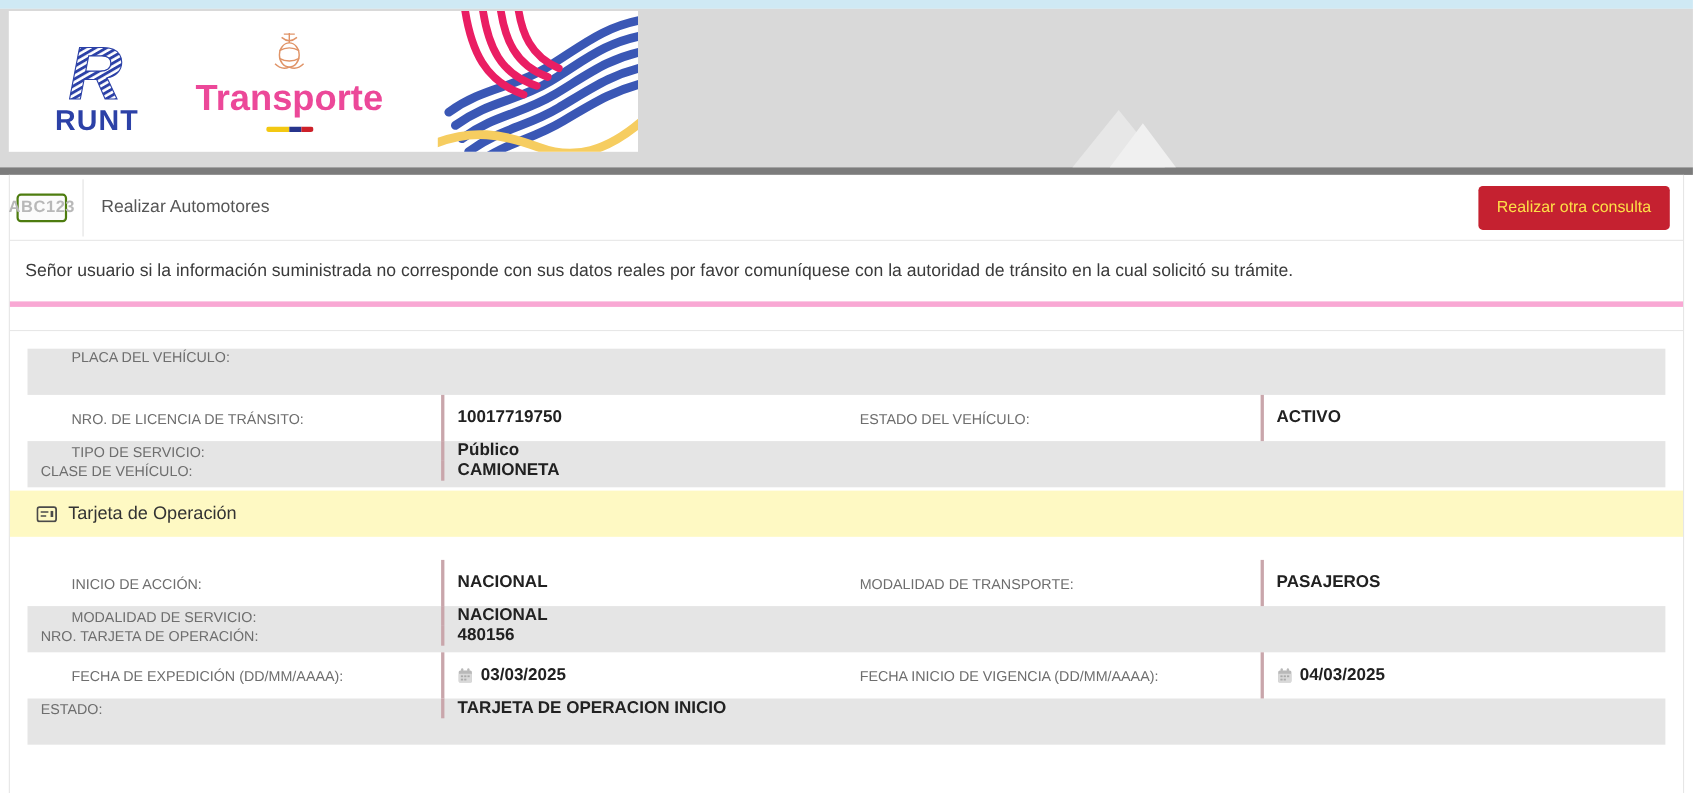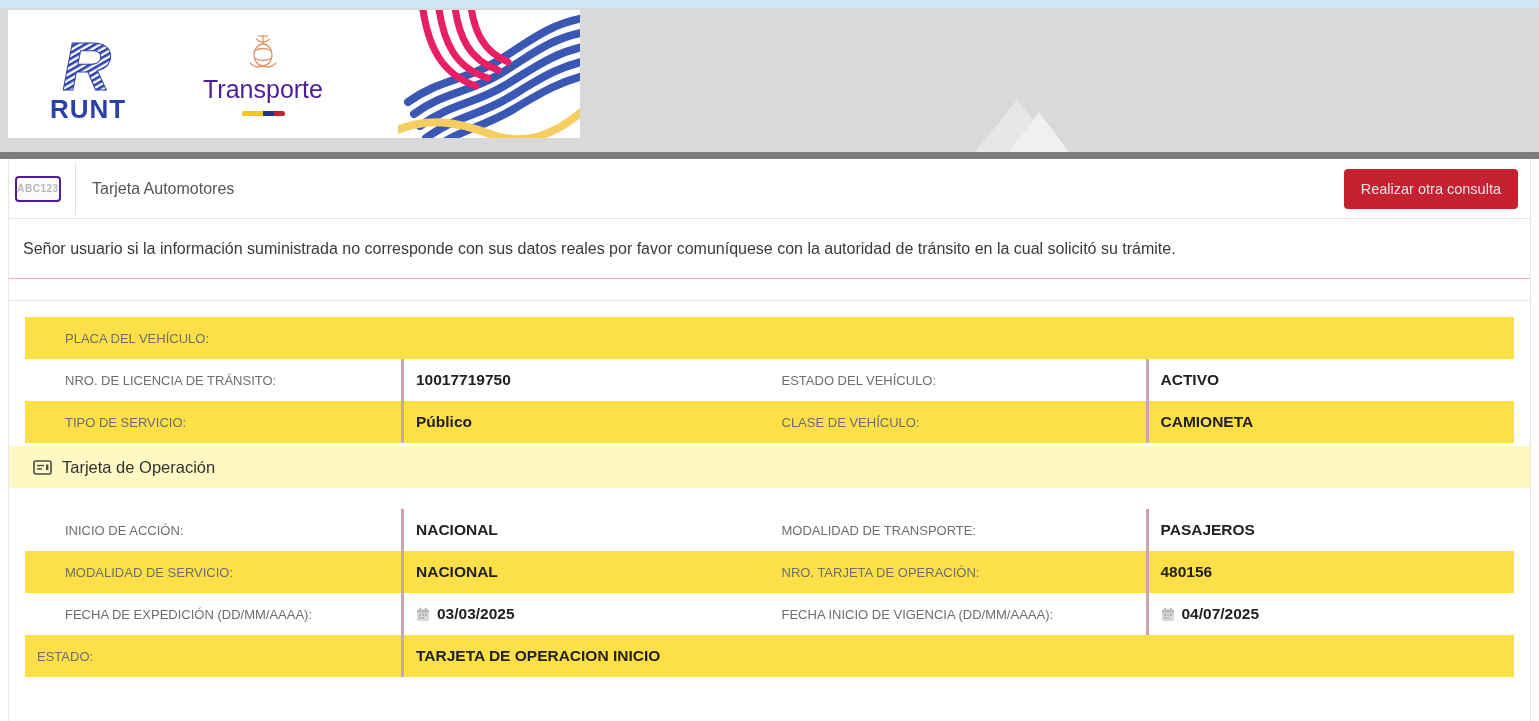--- a/index.html
+++ b/index.html
@@ -6,55 +6,55 @@
   html,body { width:1539px; height:721px; overflow:hidden; background:#fff;
               font-family:"Liberation Sans", sans-serif; }
 
   
   .top-strip { height:8px; background:#cfe9f4; }
   .header-band { position:relative; height:144px; background:#d9d9d9; }
   .banner { position:absolute; left:8px; top:2px; width:572px; height:128px;
             background:#fff; display:flex; align-items:center; }
   .runt-logo { width:170px; display:flex; justify-content:center; }
   .transporte-logo { width:170px; display:flex; flex-direction:column; align-items:center; }
-  .transporte-word { color:#4c1d95; font-size:25px; font-weight:normal; margin-top:2px; }
+  .transporte-word { color:#ec4899; font-size:33px; font-weight:bold; margin-top:2px; }
   .flagbar { display:flex; height:5px; margin-top:7px; border-radius:3px; overflow:hidden; }
   .flag-y { width:21px; background:#f3c812; }
   .flag-b { width:11px; background:#27348b; }
   .flag-r { width:11px; background:#cd212a; }
   .waves { margin-left:auto; width:182px; height:128px; }
   .tri-group { position:absolute; bottom:0; left:975px; width:120px; height:55px; }
   .tri { position:absolute; bottom:0; width:0; height:0; }
   .tri-1 { left:0;  border-left:42px solid transparent; border-right:42px solid transparent; border-bottom:52px solid #e7e7e7; }
   .tri-2 { left:34px; border-left:30px solid transparent; border-right:30px solid transparent; border-bottom:40px solid #f0f0f0; }
   .dark-bar { height:7px; background:#7c7c7c; }
 
   
   .panel { margin:0 8px; height:562px; background:#fff;
            border-left:1px solid #e6e6e6; border-right:1px solid #e6e6e6; }
 
   .title-bar { height:60px; display:flex; align-items:center; padding:0 12px 0 6px;
                border-bottom:1px solid #e7e7e7; }
-  .plate-icon { width:46px; height:26px; border:2px solid #4c1d95; border-radius:4px;
-                background:#fbfbfb; color:#b8b8b8; font-size:10px; font-weight:bold;
+  .plate-icon { width:46px; height:26px; border:2px solid #4d7c0f; border-radius:4px;
+                background:#fbfbfb; color:#b8b8b8; font-size:15px; font-weight:bold;
                 display:flex; align-items:center; justify-content:center; letter-spacing:.5px; }
   .v-divider { width:1px; height:52px; background:#e2e2e2; margin:0 16px 0 14px; }
   .page-title { font-size:16px; color:#565656; }
-  .btn-red { margin-left:auto; background:#c52130; color:#e5e5e5; border:none; cursor:pointer;
+  .btn-red { margin-left:auto; background:#c52130; color:#fde047; border:none; cursor:pointer;
              font-size:14.5px; padding:12px 17px; border-radius:4px;
              font-family:"Liberation Sans", sans-serif; }
 
   .notice { height:60px; display:flex; align-items:center; padding:0 14px;
-            font-size:16px; color:#3a3a3a; border-bottom:1px solid #f9a8d4; }
+            font-size:16px; color:#3a3a3a; border-bottom:5px solid #f9a8d4; }
   .empty-band { height:22px; border-bottom:1px solid #e7e7e7; }
   .gap16 { height:16px; } .gap3 { height:3px; } .gap21 { height:21px; }
 
   .rows { margin:0 16px; }
   .row { height:42px; display:flex; }
-  .row.gray { background:#fde047; }
+  .row.gray { background:#e5e5e5;flex-direction:column; }
   .cell { width:50%; display:flex; align-items:stretch; }
   .lbl { width:376px; display:flex; align-items:center; padding-left:40px;
          font-size:13px; color:#6e6e6e; }
   .cell.right .lbl { padding-left:12px; }
   .val { flex:1; border-left:3px solid #c9a6ab; display:flex; align-items:center;
          padding-left:12px; gap:7px; font-weight:bold; font-size:15.5px; color:#212121; }
   .cell.empty { }
 
   .section-header { height:42px; background:#fef9c3; display:flex; align-items:center;
                     padding:0 24px; gap:10px; font-size:16.5px; color:#333; }
@@ -127,21 +127,21 @@
   </div>
 </div>
 
 <div class="dark-bar"></div>
 
 <div class="panel">
 
   <div class="title-bar">
     <div class="plate-icon">ABC123</div>
     <div class="v-divider"></div>
-    <div class="page-title">Tarjeta Automotores</div>
+    <div class="page-title">Realizar Automotores</div>
     <button class="btn-red">Realizar otra consulta</button>
   </div>
 
   <div class="notice">Señor usuario si la información suministrada no corresponde con sus datos reales por favor comuníquese con la autoridad de tránsito en la cual solicitó su trámite.</div>
 
   <div class="empty-band"></div>
   <div class="gap16"></div>
 
   <div class="rows">
 
@@ -243,21 +243,21 @@
             <rect x="3.2" y="0.5" width="2" height="3.5" rx="1" fill="#b9b9b9"></rect>
             <rect x="8.8" y="0.5" width="2" height="3.5" rx="1" fill="#b9b9b9"></rect>
             <g fill="#aaa">
                 <rect x="3" y="7" width="2" height="1.6"></rect>
                 <rect x="6" y="7" width="2" height="1.6"></rect>
                 <rect x="9" y="7" width="2" height="1.6"></rect>
                 <rect x="3" y="10" width="2" height="1.6"></rect>
                 <rect x="6" y="10" width="2" height="1.6"></rect>
               </g>
           </svg>
-          <span>04/07/2025</span>
+          <span>04/03/2025</span>
         </div>
       </div>
     </div>
 
     <div class="row gray">
       <div class="cell right">
         <div class="lbl">ESTADO:</div>
         <div class="val">TARJETA DE OPERACION INICIO</div>
       </div>
     </div>

